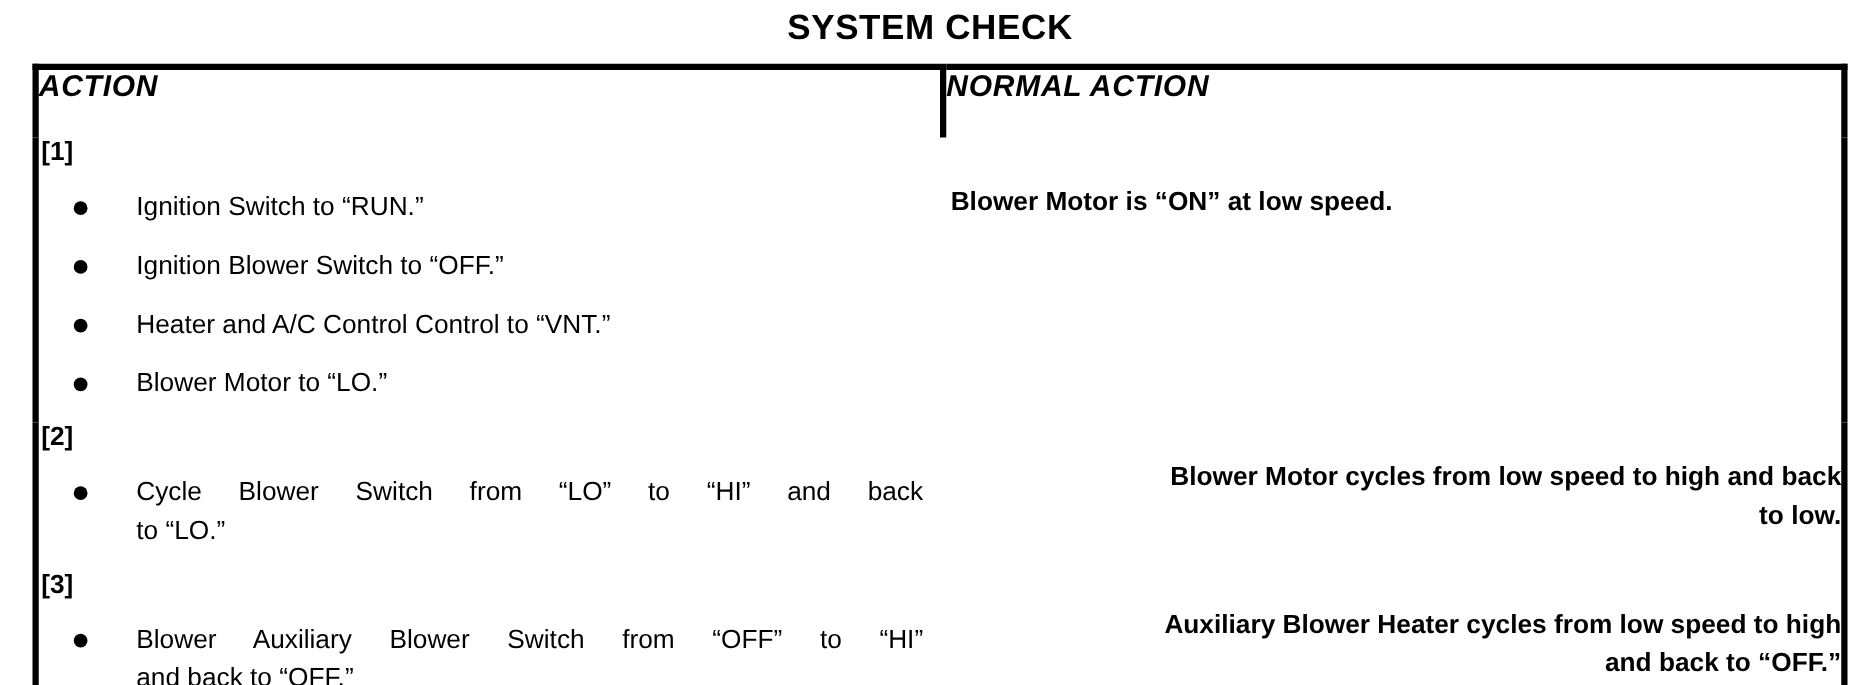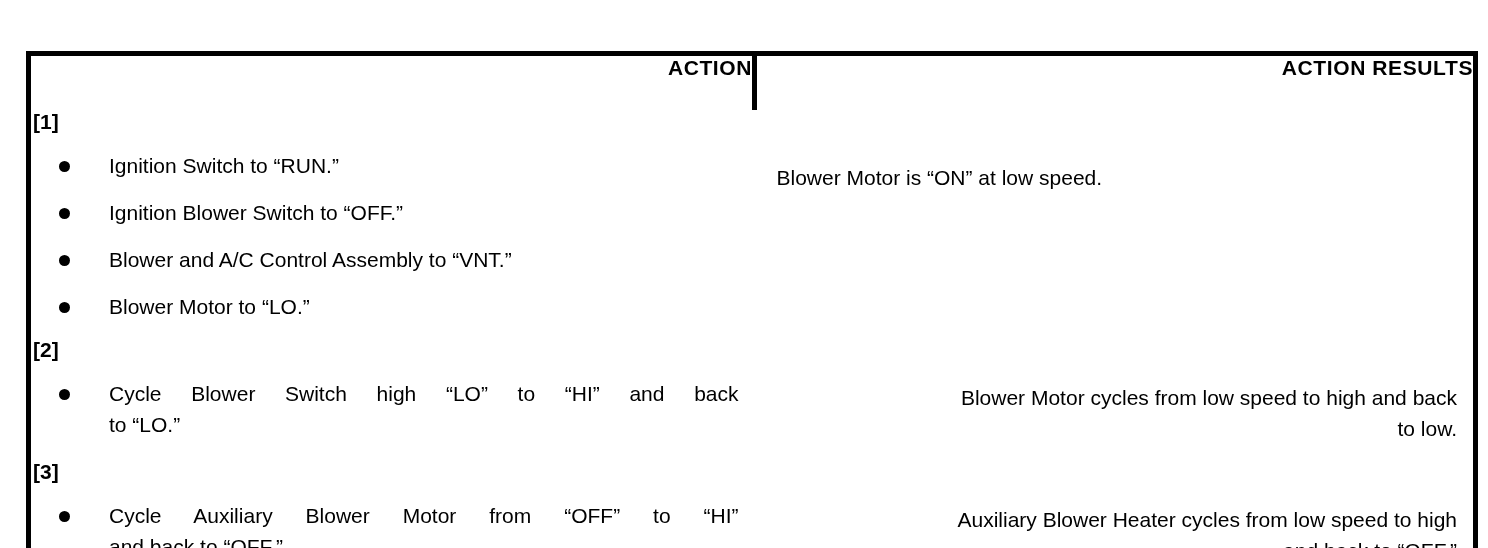--- a/index.html
+++ b/index.html
@@ -51,25 +51,26 @@
   .check-table td {
     border: 0;
     vertical-align: top;
     padding: 0;
   }
 
   
   thead th {
     height: 54px;
     border-bottom: 6px solid #000;
-    font-size: 21px;
+    font-size: 24px;
     font-weight: bold;
     letter-spacing: 0.6px;
-    text-align: right;
+    text-align: left;
     vertical-align: middle;
+    font-style: italic;
   }
   thead th.th-action  { border-right: 5px solid #000; }
 
   tbody td {
     border-right: 5px solid #000;
     border-bottom: 5px solid #000;
     padding: 8px 10px 10px 10px;
   }
   tbody td.results-cell { border-right: 0; }
   tbody tr:last-child td { border-bottom: 0; }
@@ -112,103 +113,104 @@
     text-align-last: justify;
   }
   ul.steps li .line2 {
     display: block;
   }
 
   
   .result-text {
     font-size: 21px;
     line-height: 31px;
-    font-weight: 400;
-    margin: 16px;
+    font-weight: 700;
+    margin: 0;
     padding-left: 6px;
   }
   .results-cell.pad-top { padding-top: 36px; }
   .results-cell.pad-top2 { padding-top: 28px; text-align: right; }
 
   .nowrap-block { display: block; }
 </style>
 </head>
 <body>
 
 <div class="page">
 
+  <div class="title">SYSTEM CHECK</div>
 
   <table class="check-table">
     <colgroup>
       <col class="col-action">
       <col class="col-results">
     </colgroup>
     <thead>
       <tr>
         <th class="th-action">ACTION</th>
-        <th class="th-results">ACTION RESULTS</th>
+        <th class="th-results">NORMAL ACTION</th>
       </tr>
     </thead>
     <tbody>
 
       <tr>
         <td class="action-cell">
           <div class="step-num">[1]</div>
           <ul class="steps">
             <li>
               <span class="bullet"></span>
               <span>Ignition Switch to “RUN.”</span>
             </li>
             <li>
               <span class="bullet"></span>
               <span>Ignition Blower Switch to “OFF.”</span>
             </li>
             <li>
               <span class="bullet"></span>
-              <span>Blower and A/C Control Assembly to “VNT.”</span>
+              <span>Heater and A/C Control Control to “VNT.”</span>
             </li>
             <li>
               <span class="bullet"></span>
               <span>Blower Motor to “LO.”</span>
             </li>
           </ul>
         </td>
         <td class="results-cell pad-top">
           <p class="result-text">
             <span class="nowrap-block">Blower Motor is “ON” at low speed.</span>
           </p>
         </td>
       </tr>
 
       <tr>
         <td class="action-cell">
           <div class="step-num">[2]</div>
           <ul class="steps justified">
             <li>
               <span class="bullet"></span>
-              <span class="line1">Cycle Blower Switch high “LO” to “HI” and back</span>
+              <span class="line1">Cycle Blower Switch from “LO” to “HI” and back</span>
               <span class="line2">to “LO.”</span>
             </li>
           </ul>
         </td>
         <td class="results-cell pad-top2">
           <p class="result-text">
             <span class="nowrap-block">Blower Motor cycles from low speed to high and back</span>
             <span class="nowrap-block">to low.</span>
           </p>
         </td>
       </tr>
 
       <tr>
         <td class="action-cell">
           <div class="step-num">[3]</div>
           <ul class="steps justified">
             <li>
               <span class="bullet"></span>
-              <span class="line1">Cycle Auxiliary Blower Motor from “OFF” to “HI”</span>
+              <span class="line1">Blower Auxiliary Blower Switch from “OFF” to “HI”</span>
               <span class="line2">and back to “OFF.”</span>
             </li>
           </ul>
         </td>
         <td class="results-cell pad-top2">
           <p class="result-text">
             <span class="nowrap-block">Auxiliary Blower Heater cycles from low speed to high</span>
             <span class="nowrap-block">and back to “OFF.”</span>
           </p>
         </td>

